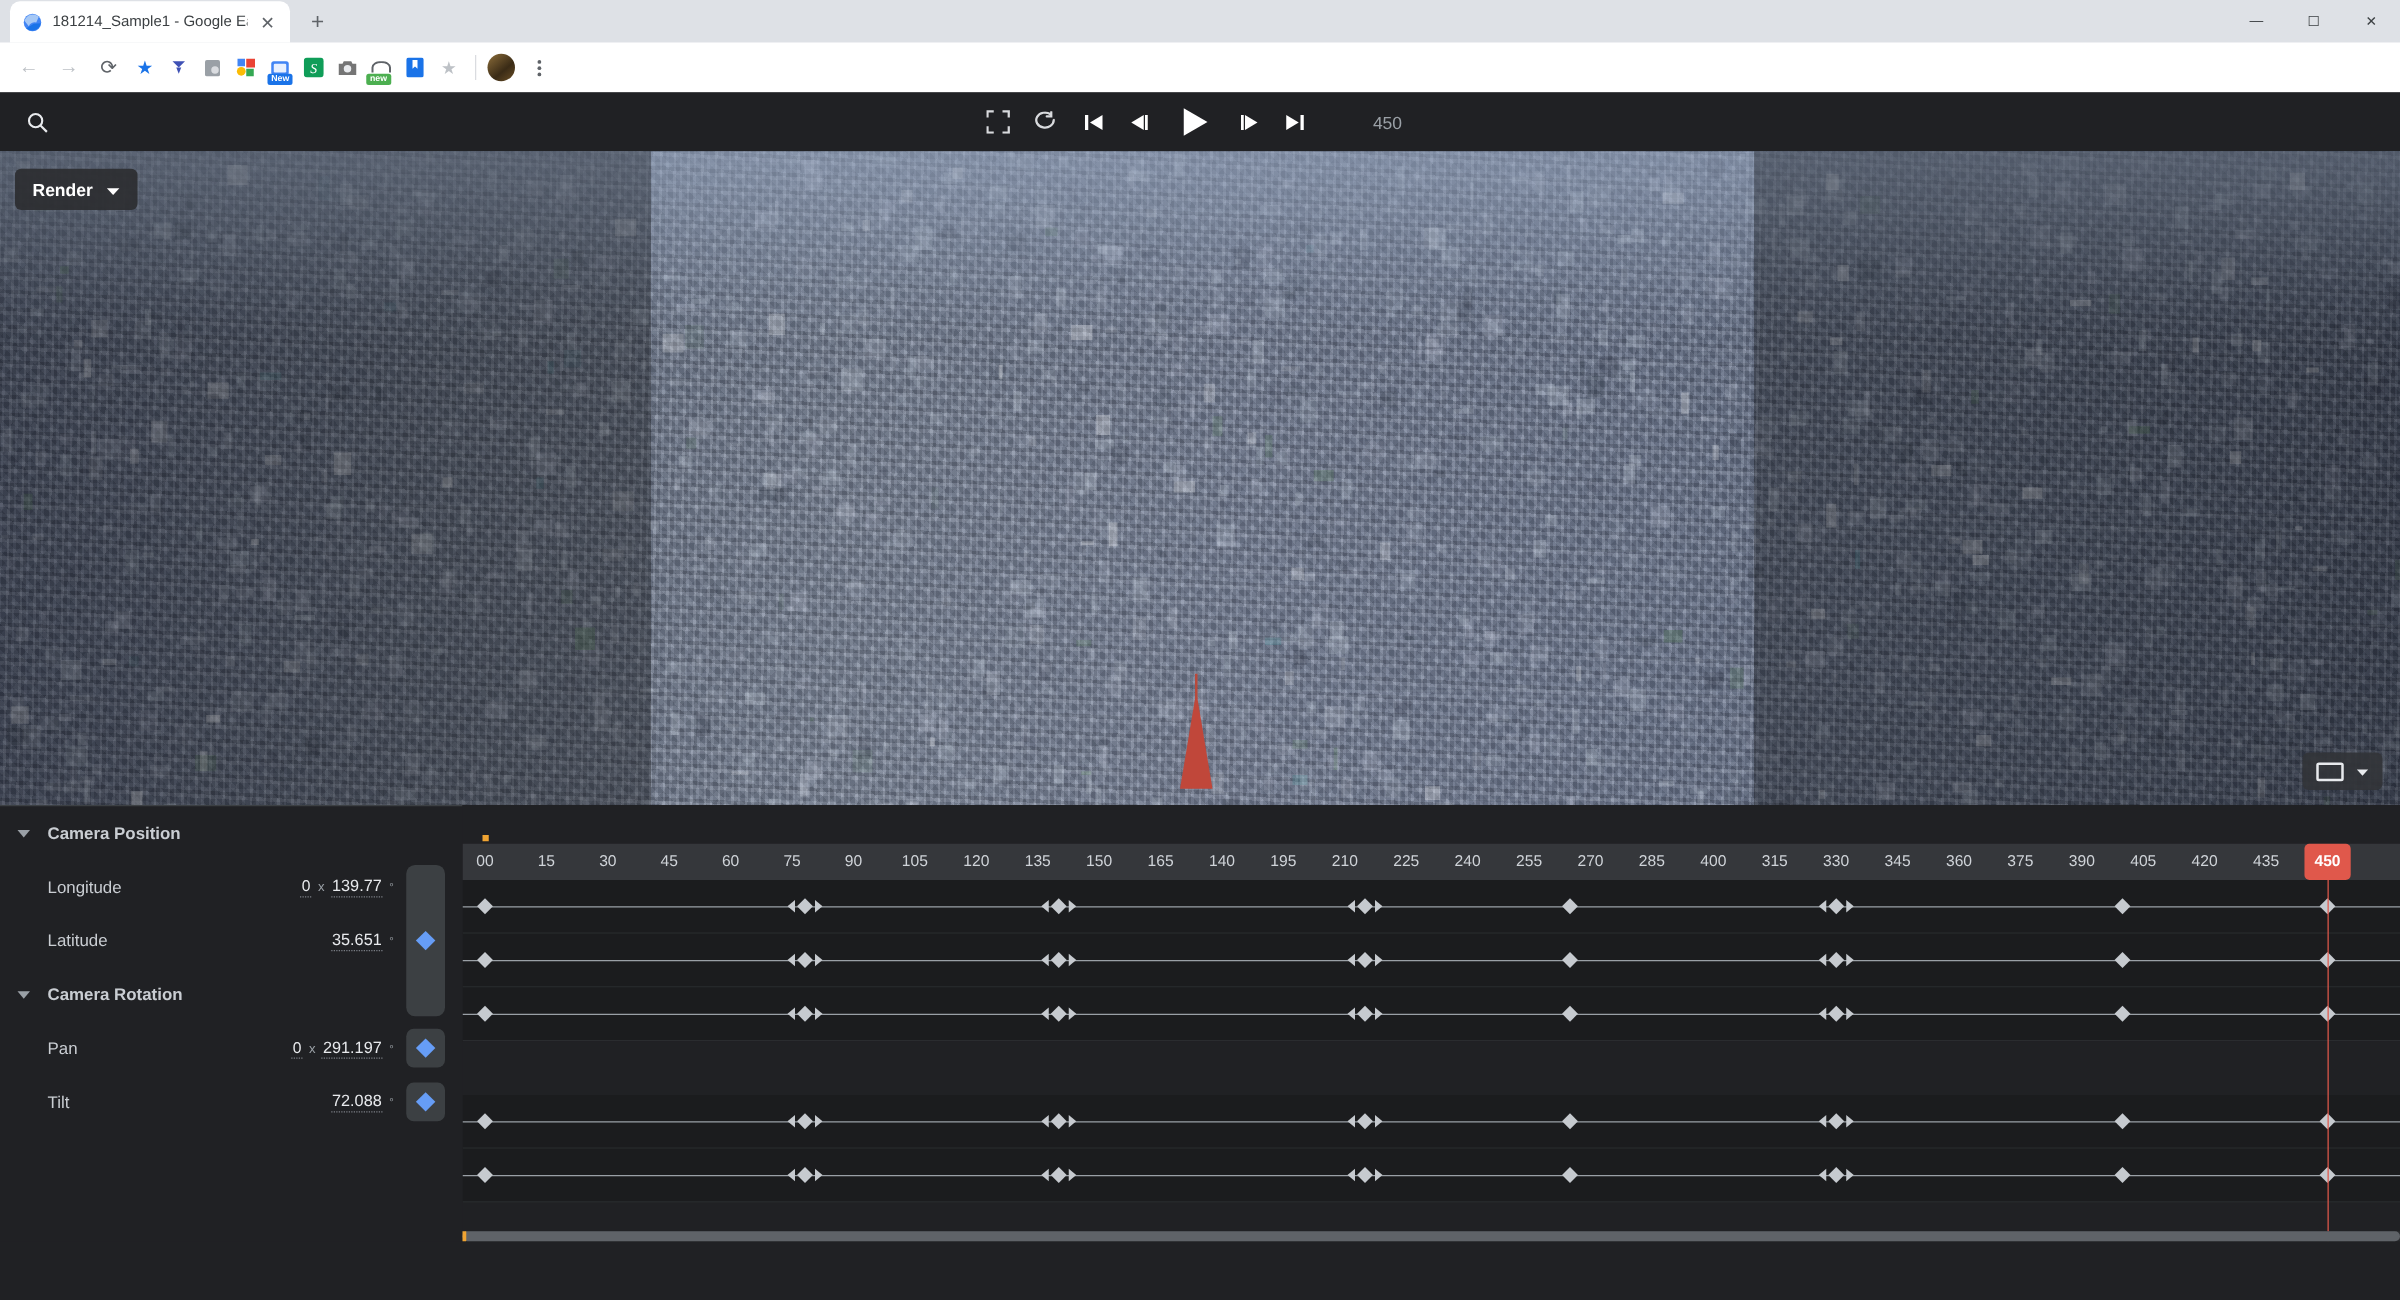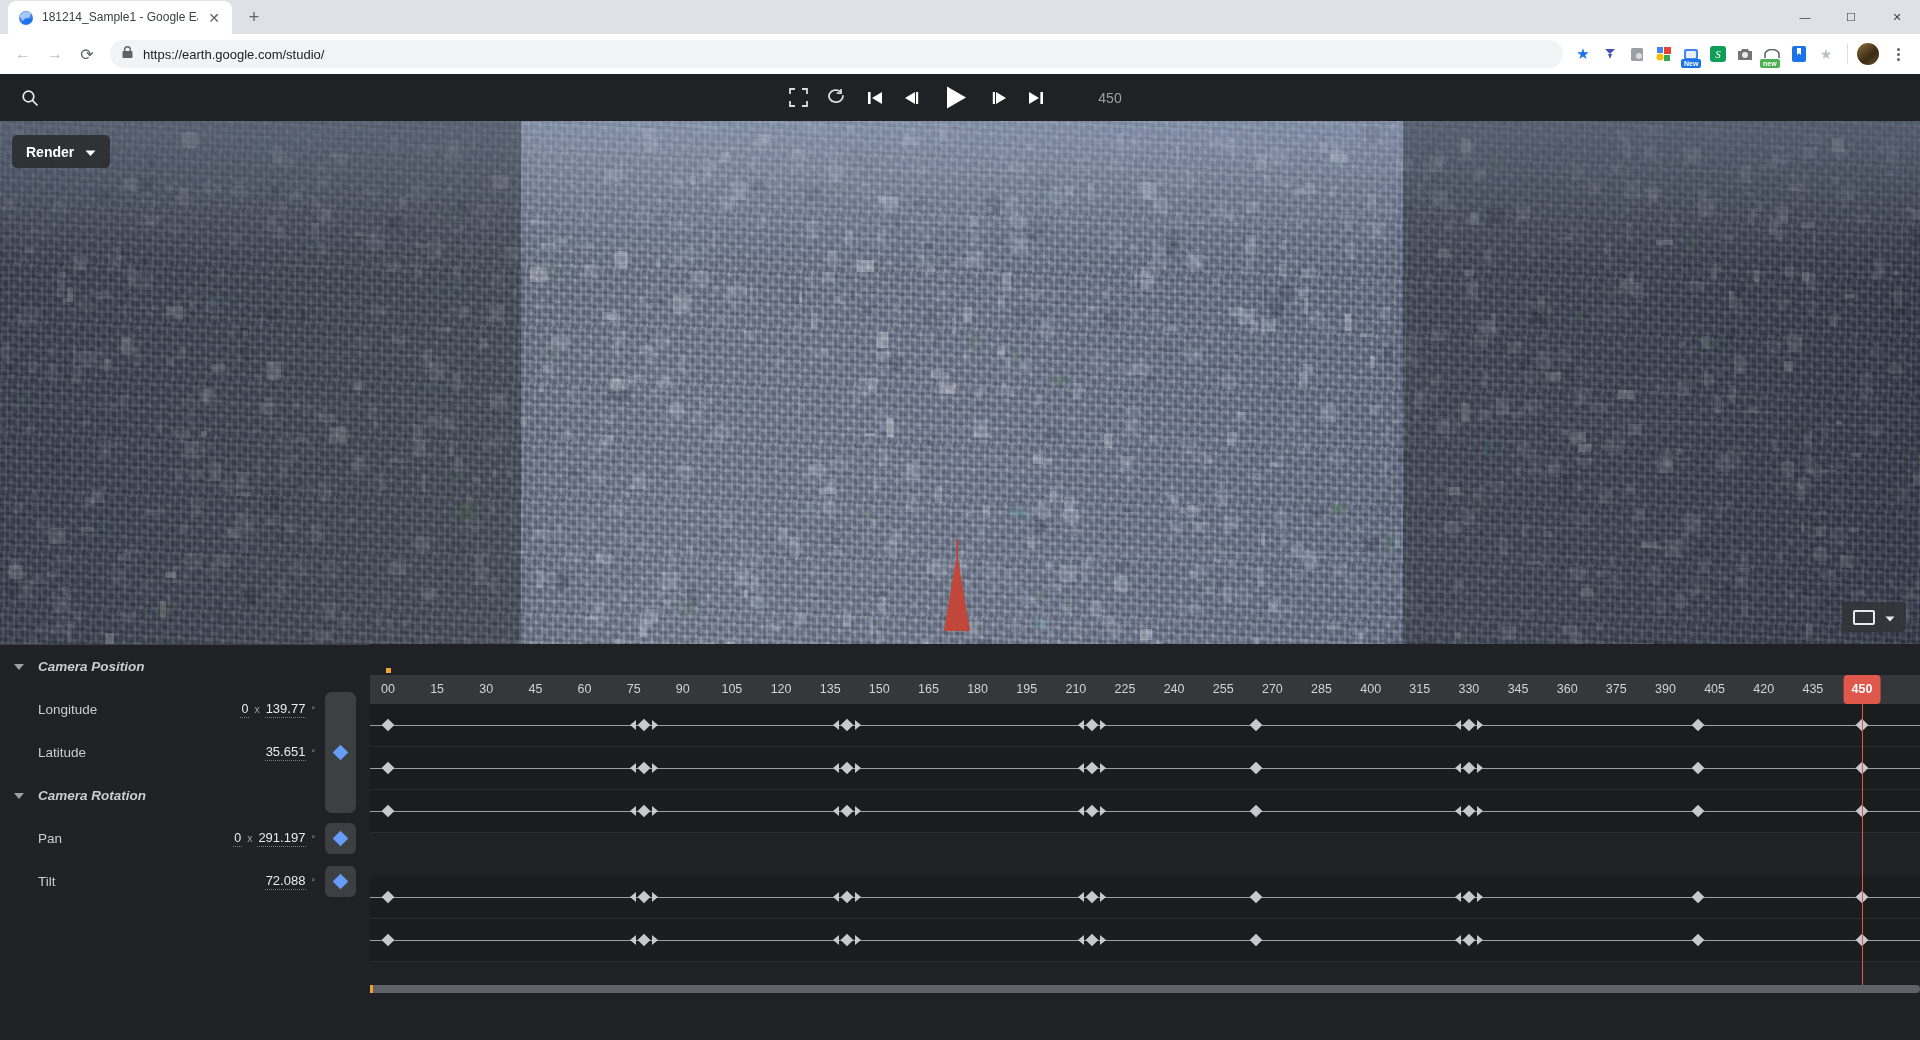--- a/index.html
+++ b/index.html
@@ -212,21 +212,21 @@
   }
   .tl-sep { height: 1px; background: #3c4043; }
 
   .group-row {
     height: 43px; display: flex; align-items: center; padding-left: 14px; gap: 14px;
   }
   .caret {
     width: 0; height: 0; border-left: 5px solid transparent;
     border-right: 5px solid transparent; border-top: 6px solid #9aa0a6;
   }
-  .group-title { font-size: 13.5px; color: #c9cdd2; font-weight: bold; font-style: italic; }
+  .group-title { font-size: 13.5px; color: #c9cdd2; font-weight: bold; }
 
   .attr-row {
     height: 43px; display: flex; align-items: center; padding: 0 14px 0 38px;
   }
   .attr-name { font-size: 13.5px; color: #c9cdd2; flex: 1; }
   .attr-vals { display: flex; align-items: baseline; gap: 5px; }
   .val {
     font-size: 13px; color: #e8eaed;
     border-bottom: 1px dotted #7a7f85; padding: 0 1px 1px 1px;
   }
@@ -324,28 +324,20 @@
       <div class="win-btn">—</div>
       <div class="win-btn">☐</div>
       <div class="win-btn">✕</div>
     </div>
   </div>
 
   <div class="toolbar">
     <div class="nav-btn disabled">←</div>
     <div class="nav-btn disabled">→</div>
     <div class="nav-btn">⟳</div>
-    <div class="omnibox">
-      <span>
-        <svg width="11" height="13" viewBox="0 0 11 13">
-            <path d="M2 5V3.5a3.5 3.5 0 1 1 7 0V5h.6a.9.9 0 0 1 .9.9v5.2a.9.9 0 0 1-.9.9H1.4a.9.9 0 0 1-.9-.9V5.9A.9.9 0 0 1 1.4 5Zm1.4 0h4.2V3.5a2.1 2.1 0 1 0-4.2 0Z" fill="#5f6368"></path>
-          </svg>
-      </span>
-      <span class="omnibox-url">https://earth.google.com/studio/</span>
-    </div>
     <div class="ext-bar">
       <div class="ext-icon" style="color:#1a73e8;font-size:15px">★</div>
       <div class="ext-icon" style="color:#3f51b5">
         <svg width="16" height="16" viewBox="0 0 16 16">
             <path d="M3 3h10l-5 5z" fill="#3f51b5"></path>
             <path d="M6 8h4l-2 5z" fill="#3f51b5"></path>
           </svg>
       </div>
       <div class="ext-icon">
         <svg width="14" height="15" viewBox="0 0 14 15">
@@ -2003,21 +1995,21 @@
           <span class="tick" style="left:116.3px">30</span>
           <span class="tick" style="left:165.4px">45</span>
           <span class="tick" style="left:214.5px">60</span>
           <span class="tick" style="left:263.7px">75</span>
           <span class="tick" style="left:312.8px">90</span>
           <span class="tick" style="left:361.9px">105</span>
           <span class="tick" style="left:411.1px">120</span>
           <span class="tick" style="left:460.2px">135</span>
           <span class="tick" style="left:509.3px">150</span>
           <span class="tick" style="left:558.5px">165</span>
-          <span class="tick" style="left:607.6px">180</span>
+          <span class="tick" style="left:607.6px">140</span>
           <span class="tick" style="left:656.7px">195</span>
           <span class="tick" style="left:705.9px">210</span>
           <span class="tick" style="left:755.0px">225</span>
           <span class="tick" style="left:804.1px">240</span>
           <span class="tick" style="left:853.3px">255</span>
           <span class="tick" style="left:902.4px">270</span>
           <span class="tick" style="left:951.5px">285</span>
           <span class="tick" style="left:1000.7px">400</span>
           <span class="tick" style="left:1049.8px">315</span>
           <span class="tick" style="left:1098.9px">330</span>

